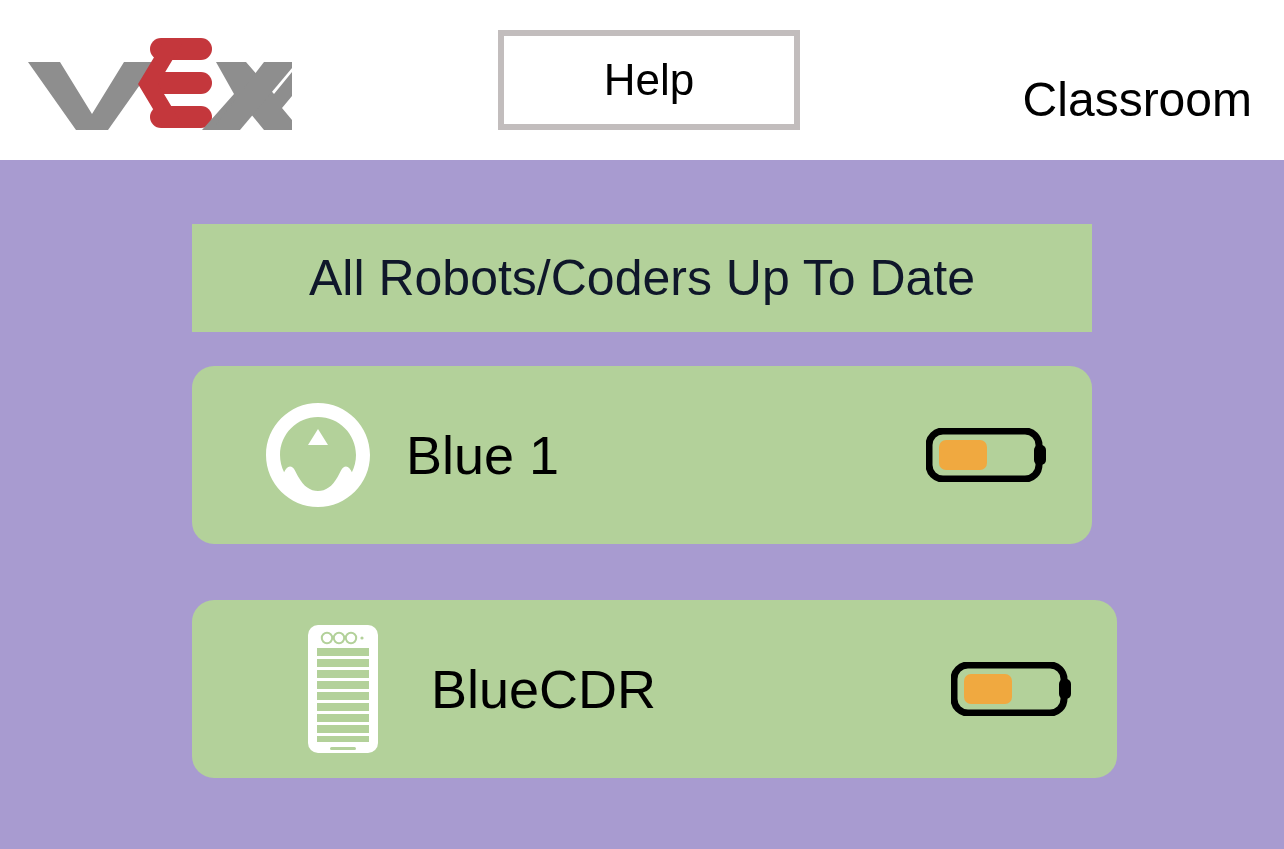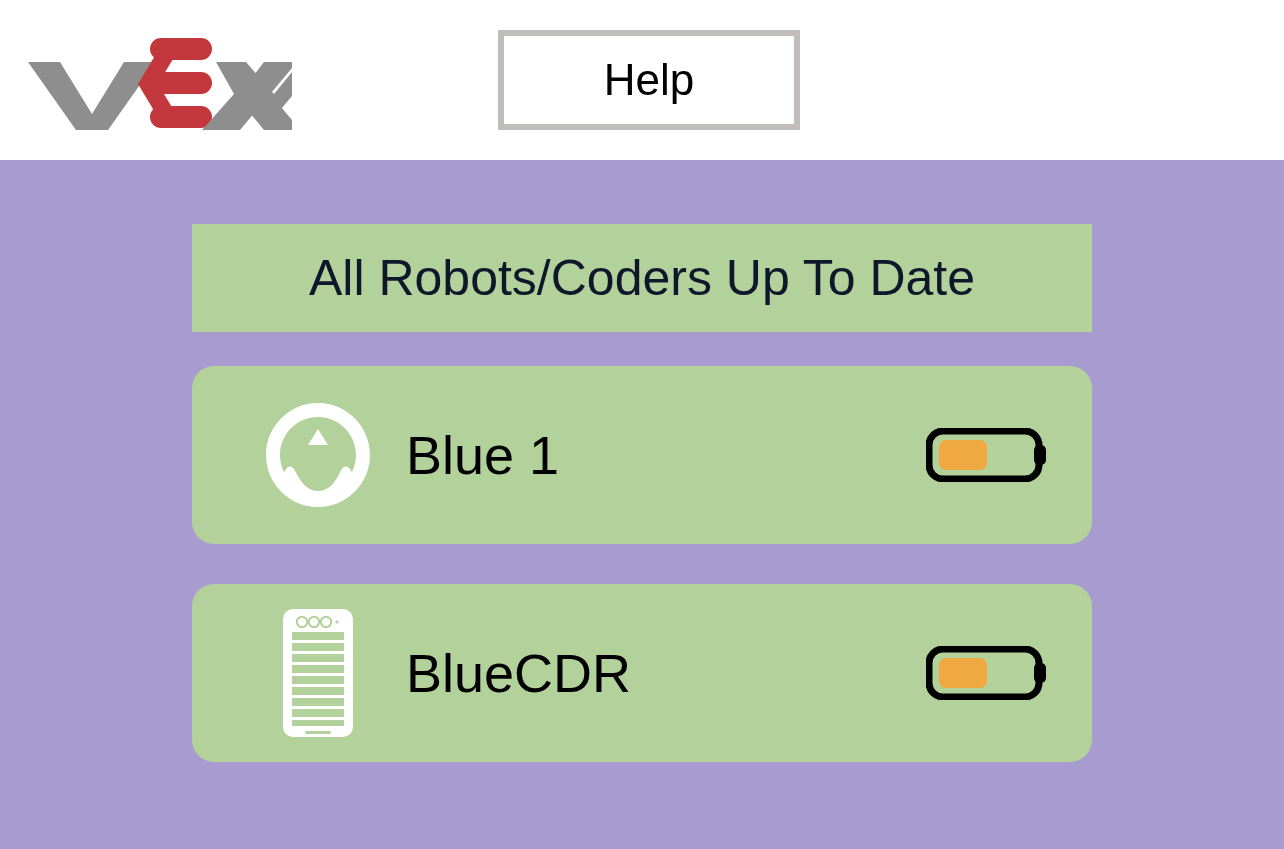--- a/index.html
+++ b/index.html
@@ -98,21 +98,21 @@
     left: 192px;
     width: 900px;
     height: 178px;
     background: #b3d19a;
     border-radius: 22px;
     display: flex;
     align-items: center;
     cursor: pointer;
   }
   .device-card.card-1 { top: 206px; }   
-  .device-card.card-2 { top: 424px; }   
+  .device-card.card-2 { top: 440px; padding-left: 25px; }   
 
   .device-icon {
     width: 140px;
     min-width: 140px;
     height: 140px;
     margin-left: 56px;
     display: flex;
     align-items: center;
     justify-content: center;
   }
@@ -157,20 +157,21 @@
           <path d="M136 8 L156 8 L132 48 L156 88 L136 88 L112 48 Z"></path>
         </g>
 
         <path d="M190 26 L220 26 L248 58 L266 36 L266 60 L256 72 L266 84 L266 94 L238 94 L220 72 L200 94 L176 94 L208 58 Z" fill="#8e8e8e"></path>
         <path d="M238 26 L266 26 L266 32 L214 94 L186 94 Z" fill="#8e8e8e"></path>
       </svg>
     </div>
 
     <div class="help-button">Help</div>
 
+    <div class="classroom-label">Classroom</div>
   </div>
 
   <div class="body-area">
 
     <div class="status-banner">All Robots/Coders Up To Date</div>
 
     <div class="device-card card-1">
 
       <div class="device-icon">
         <svg width="104" height="104" viewBox="0 0 104 104" xmlns="http://www.w3.org/2000/svg">

